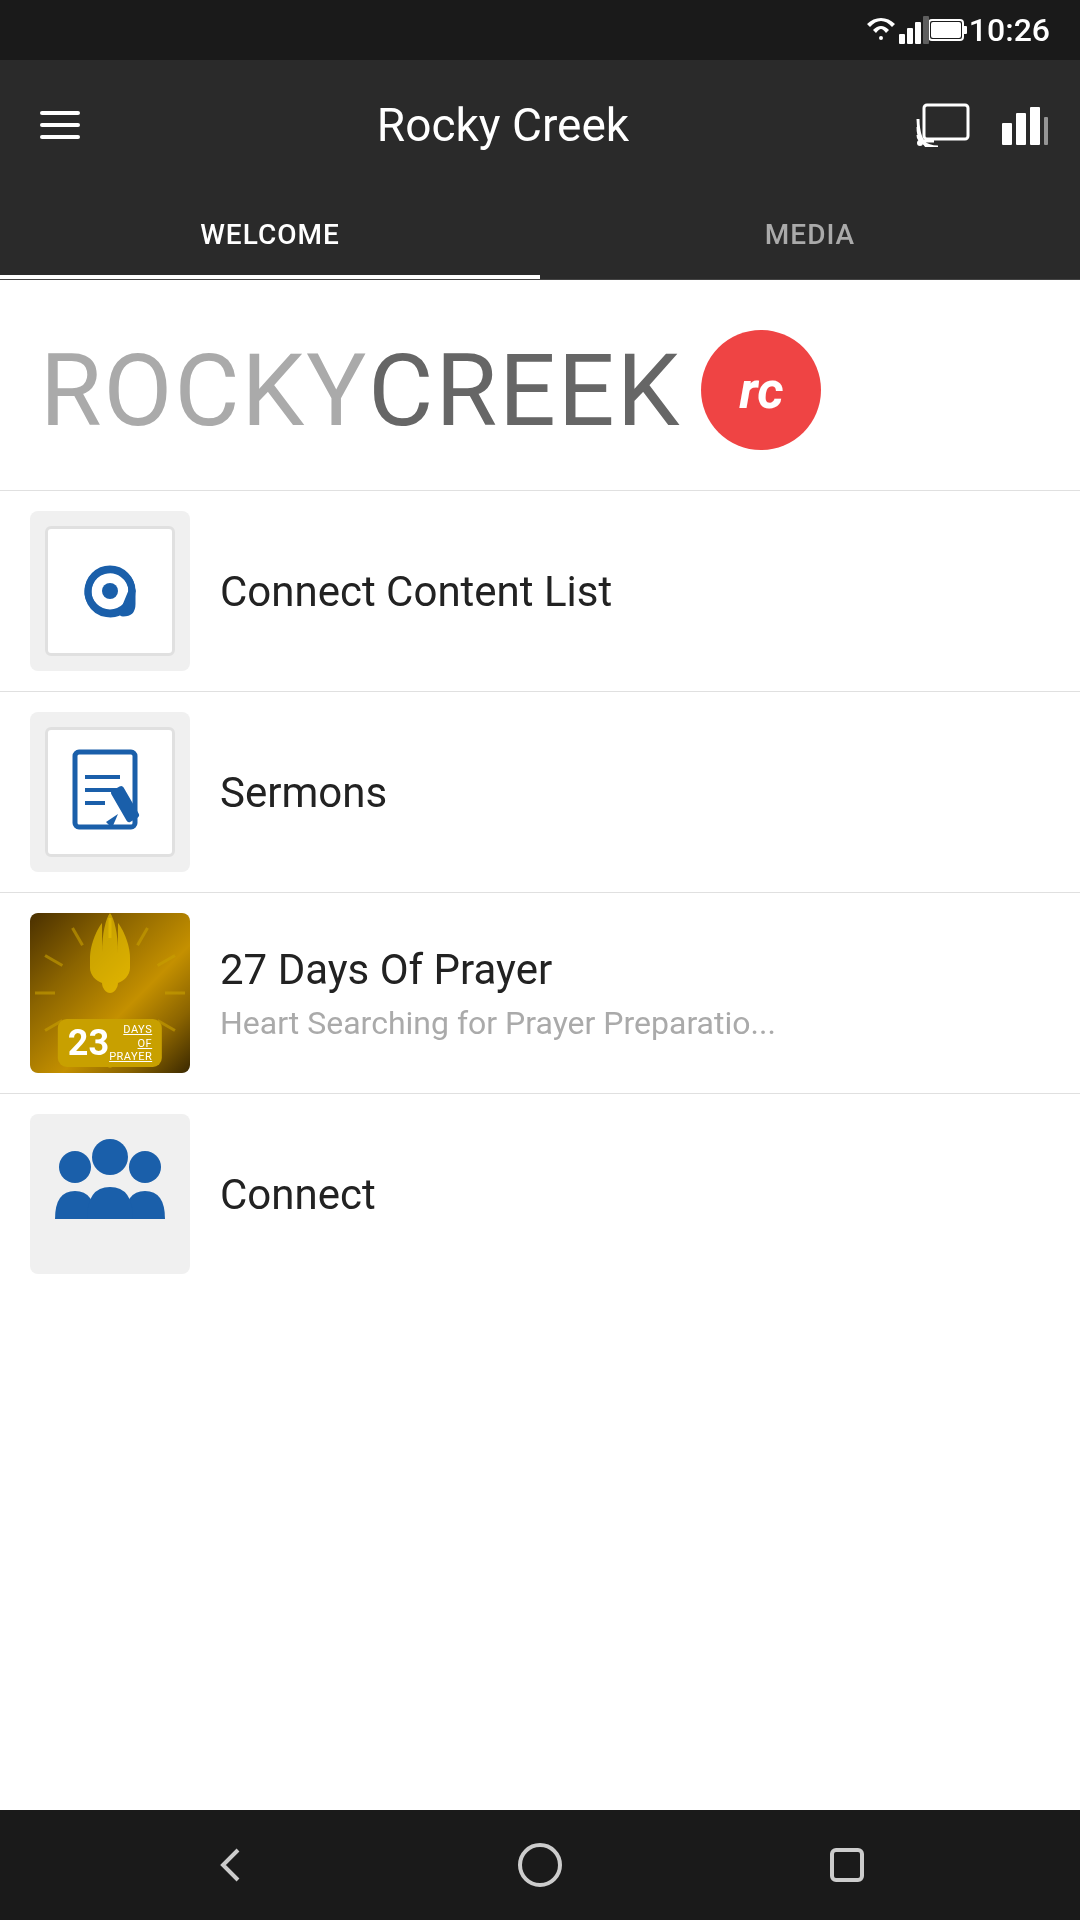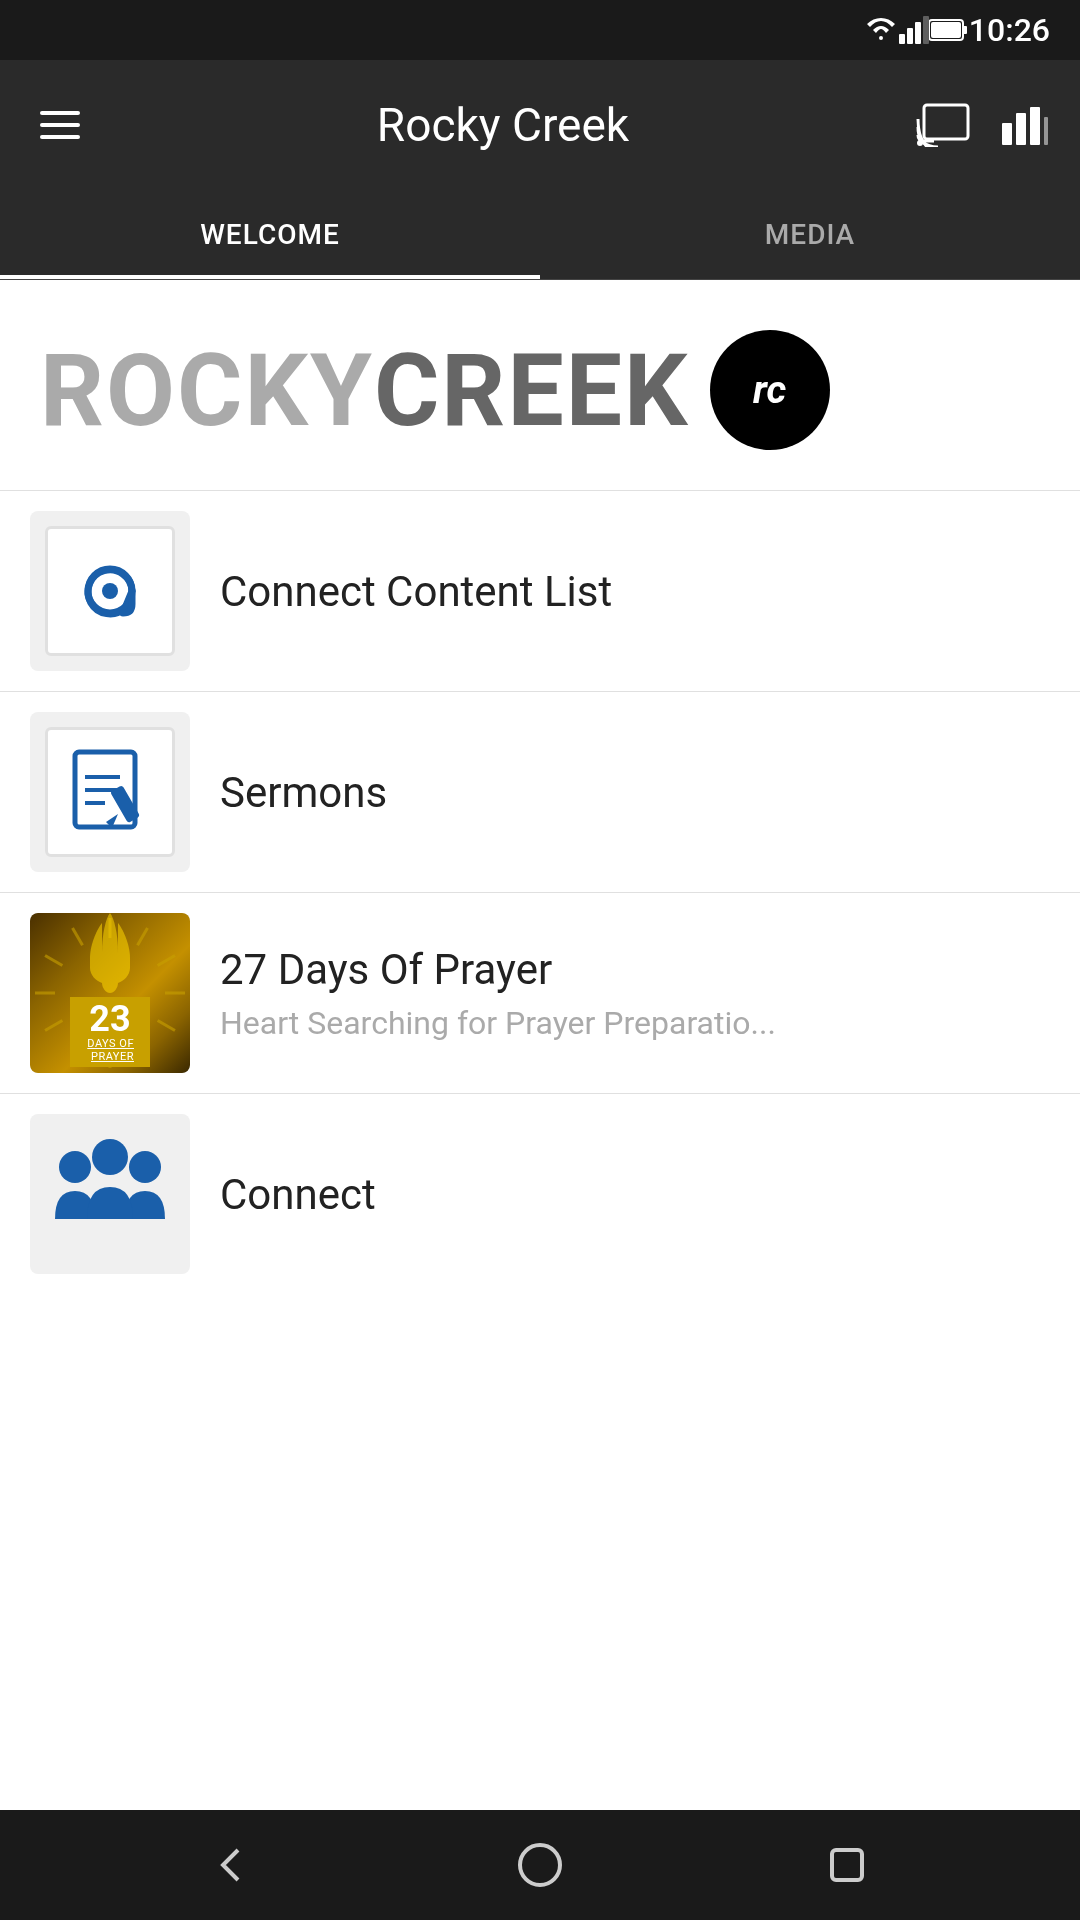--- a/index.html
+++ b/index.html
@@ -125,27 +125,27 @@
       justify-content: flex-start;
     }
     .logo-text {
       display: flex;
       align-items: center;
       gap: 20px;
     }
     .logo-badge {
       width: 120px;
       height: 120px;
-      background: #000000;
+      background: #ef4444;
       border-radius: 50%;
       display: flex;
       align-items: center;
       justify-content: center;
       color: #fff;
-      font-size: 39px;
+      font-size: 52px;
       font-weight: 700;
       font-style: italic;
     }
 
     
     .list-items {
       display: flex;
       flex-direction: column;
     }
     .list-item {
@@ -308,21 +308,21 @@
 
 <div class="tab-bar">
   <div class="tab-item active">WELCOME</div>
   <div class="tab-item">MEDIA</div>
 </div>
 
 <div class="main-content">
 
   <div class="logo-area">
     <div class="logo-text">
-      <div style="font-size:100px; font-weight:700; letter-spacing:2px; display:flex;">
+      <div style="font-size:100px; font-weight:400; letter-spacing:2px; display:flex;">
         <span style="color:#aaa;">ROCKY</span>
         <span style="color:#666;">CREEK</span>
       </div>
       <div class="logo-badge">rc</div>
     </div>
   </div>
 
   <div class="list-items">
 
     <div class="list-item">
@@ -381,21 +381,21 @@
               <line x1="0" y1="-75" x2="0" y2="-55" stroke="#c8a000" stroke-width="3" opacity="0.6" transform="rotate(330)"></line>
             </g>
 
             <g transform="translate(80,40)" opacity="0.55" fill="#ffd700">
               <path d="M-8 0 C-8,-20 -4,-35 0,-40 C4,-35 8,-20 8,0 L8,30 C8,35 4,40 0,40 C-4,40 -8,35 -8,30 Z"></path>
               <path d="M-20 5 C-20,-10 -12,-25 -8,-30 L-8,0 L-8,30 C-14,28 -20,22 -20,15 Z"></path>
               <path d="M20 5 C20,-10 12,-25 8,-30 L8,0 L8,30 C14,28 20,22 20,15 Z"></path>
             </g>
           </svg>
 
-          <div style="position:absolute; bottom:6px; left:50%; transform:translateX(-50%); background:#c8a000; border-radius:0; padding:4px 16px; display:flex; flex-direction:column; align-items:center;">
+          <div style="position:absolute; bottom:6px; left:50%; transform:translateX(-50%); background:#c8a000; border-radius:9px; padding:4px 10px; display:flex; flex-direction:row; align-items:center;">
             <span style="font-size:36px; font-weight:700; color:#fff; line-height:1;">23</span>
             <span style="font-size:11px; color:#fff; text-align:right; line-height:1.2; letter-spacing:0.5px;text-decoration:underline;">DAYS OF PRAYER</span>
           </div>
         </div>
       </div>
       <div class="list-item-text">
         <span class="list-item-title">27 Days Of Prayer</span>
         <span class="list-item-subtitle">Heart Searching for Prayer Preparatio...</span>
       </div>
     </div>

